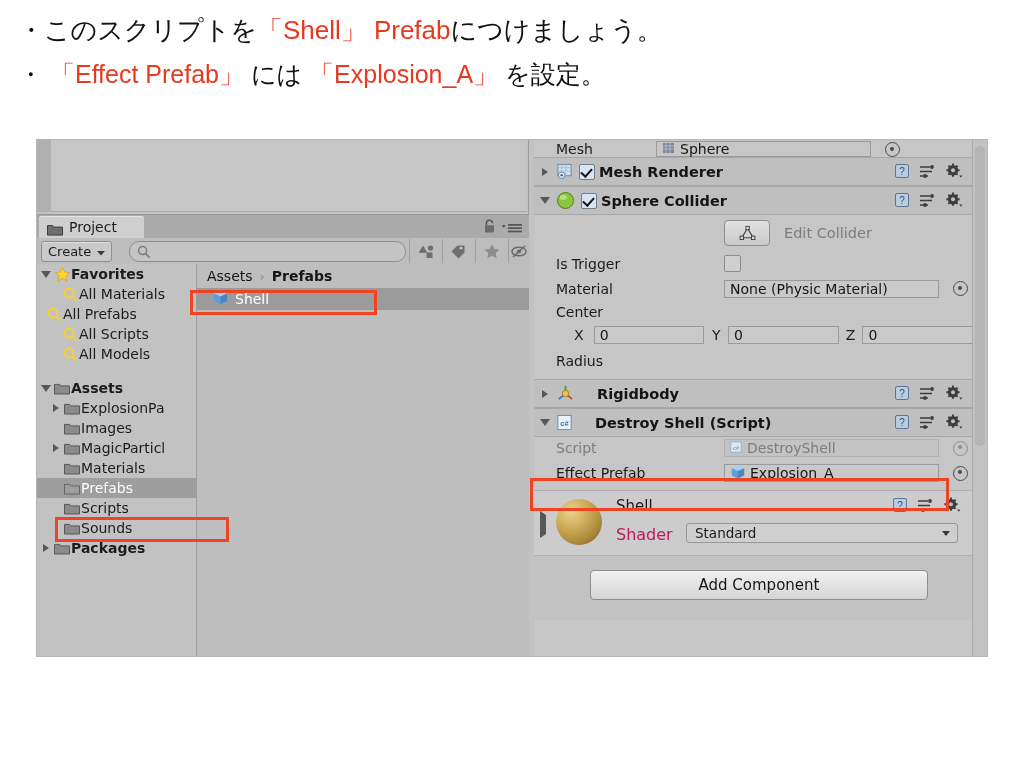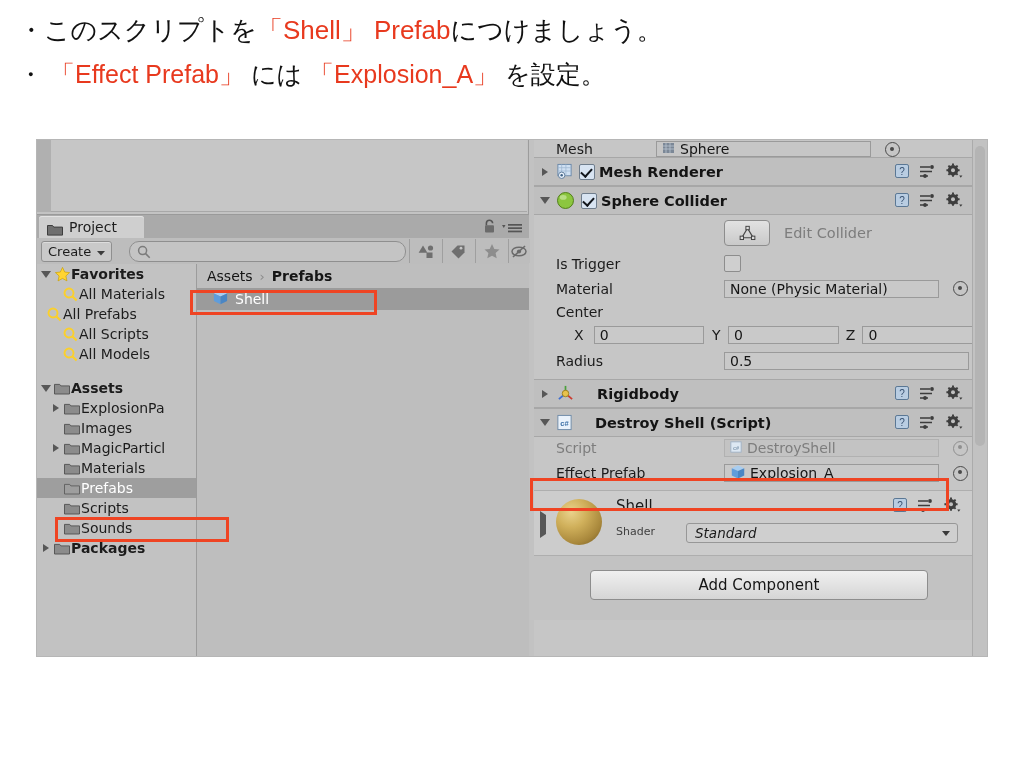--- a/index.html
+++ b/index.html
@@ -100,21 +100,21 @@
       border-width:0 2.4px 2.4px 0;transform:rotate(42deg);}
   .head-ico{position:absolute;display:flex;align-items:center;gap:9px;right:10px;top:5px;}
 
   .mat-block{height:64px;background:#cccccc;border-top:1px solid #aeaeae;border-bottom:1px solid #aeaeae;position:relative;}
   .addcomp-wrap{position:absolute;left:0;right:0;top:0;height:60px;background:#c2c2c2;}
   .addcomp{position:absolute;left:56px;top:14px;width:336px;height:28px;border:1px solid #8d8d8d;
       border-radius:4px;background:linear-gradient(#f0f0f0,#d5d5d5);display:flex;align-items:center;
       justify-content:center;font-size:15px;color:#161616;}
 
   .dropdown{height:20px;background:#cfcfcf;border:1px solid #979797;border-radius:3px;display:flex;
-      align-items:center;padding-left:8px;font-size:13.5px;color:#1b1b1b;position:relative;box-sizing:border-box;font-style:italic;}
+      align-items:center;padding-left:8px;font-size:13.5px;color:#1b1b1b;position:relative;box-sizing:border-box;}
   .dropdown .caret{position:absolute;right:7px;top:7px;width:0;height:0;border-left:4px solid transparent;
       border-right:4px solid transparent;border-top:5px solid #3a3a3a;}
 
   .editcol-btn{width:44px;height:24px;border:1px solid #8d8d8d;border-radius:4px;
       background:linear-gradient(#e2e2e2,#c9c9c9);display:flex;align-items:center;justify-content:center;}
   .gray-txt{color:#7d7d7d;}
 
   .sphere-preview{width:46px;height:46px;border-radius:50%;
       background:radial-gradient(circle at 33% 28%, #ead28c 0%, #d0b05b 34%, #a8873b 70%, #6d561f 100%);}
 
@@ -510,23 +510,20 @@
             <span>0</span>
           </span>
         <span style="width:16px;text-align:center">Z</span>
         <span class="field" style="width:112px">
             <span>0</span>
           </span>
       </div>
 
       <div class="row prow" style="height:27px">
         <span class="plabel" style="width:168px">Radius</span>
-        <span class="field" style="width:245px">
-          <span>0.5</span>
-        </span>
       </div>
 
       <div class="comp-head" style="margin-top:5px">
         <span class="fold">
             <span class="tri"></span>
           </span>
         <span style="margin-right:22px;display:flex">
           <svg width="19" height="19" viewBox="0 0 20 20">
               <line x1="10" y1="10" x2="10" y2="2" stroke="#4aa03c" stroke-width="1.8"></line>
               <line x1="10" y1="10" x2="3" y2="16" stroke="#3f6fd0" stroke-width="1.8"></line>
@@ -622,21 +619,21 @@
           </span>
           <span>Explosion_A</span>
         </span>
         <span class="target" style="margin-left:14px"></span>
       </div>
 
       <div class="mat-block" style="margin-top:3px">
         <div style="position:absolute;left:6px;top:24px"><span class="tri"></span></div>
         <div class="sphere-preview" style="position:absolute;left:22px;top:8px"></div>
         <div style="position:absolute;left:82px;top:6px;font-size:15px;color:#1a1a1a">Shell</div>
-        <div style="position:absolute;left:82px;top:34px;font-size:11px;color:#404040">Shader</div>
+        <div style="position:absolute;left:82px;top:34px;font-size:16px;color:#be185d">Shader</div>
         <div class="dropdown" style="position:absolute;left:152px;top:32px;width:272px">
           <span>Standard</span>
           <span class="caret"></span>
         </div>
         <div class="head-ico" style="top:6px;right:12px">
           <span>
             <svg width="16" height="16" viewBox="0 0 16 16">
                 <rect x="1.5" y="1.5" width="13" height="13" rx="1.6" fill="#b9cde2" stroke="#5a7794"></rect>
                 <text x="8" y="12" font-size="10" text-anchor="middle" fill="#375070" font-family="sans-serif">?</text>
               </svg>

